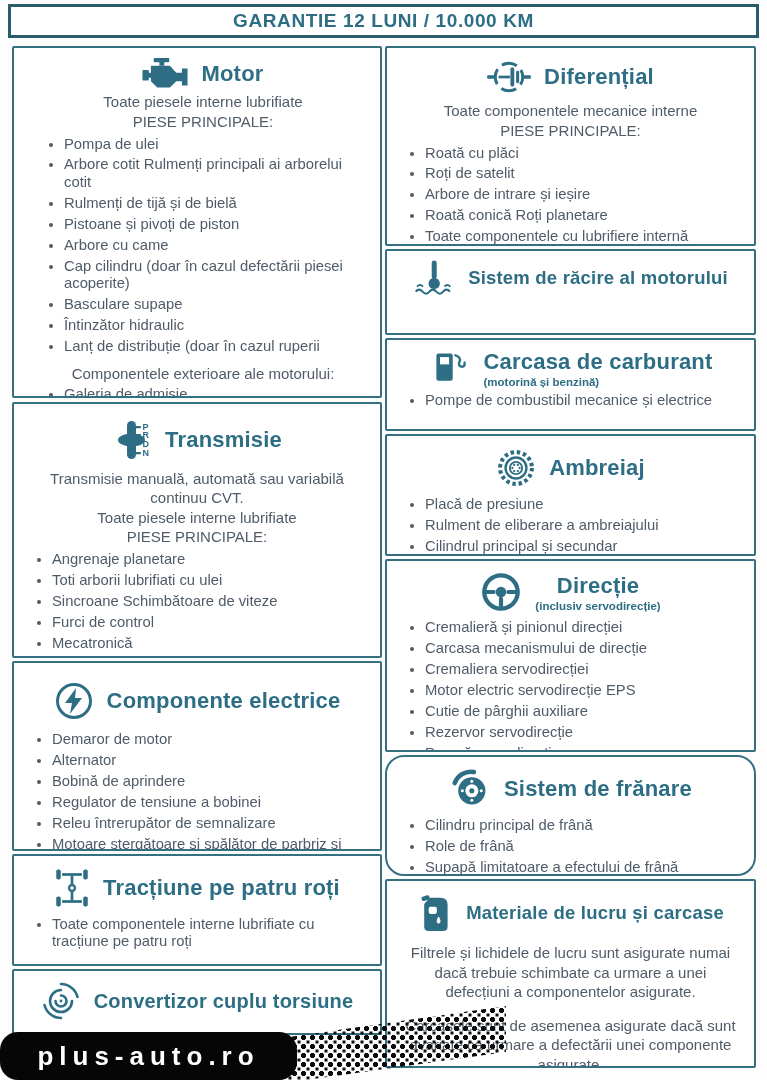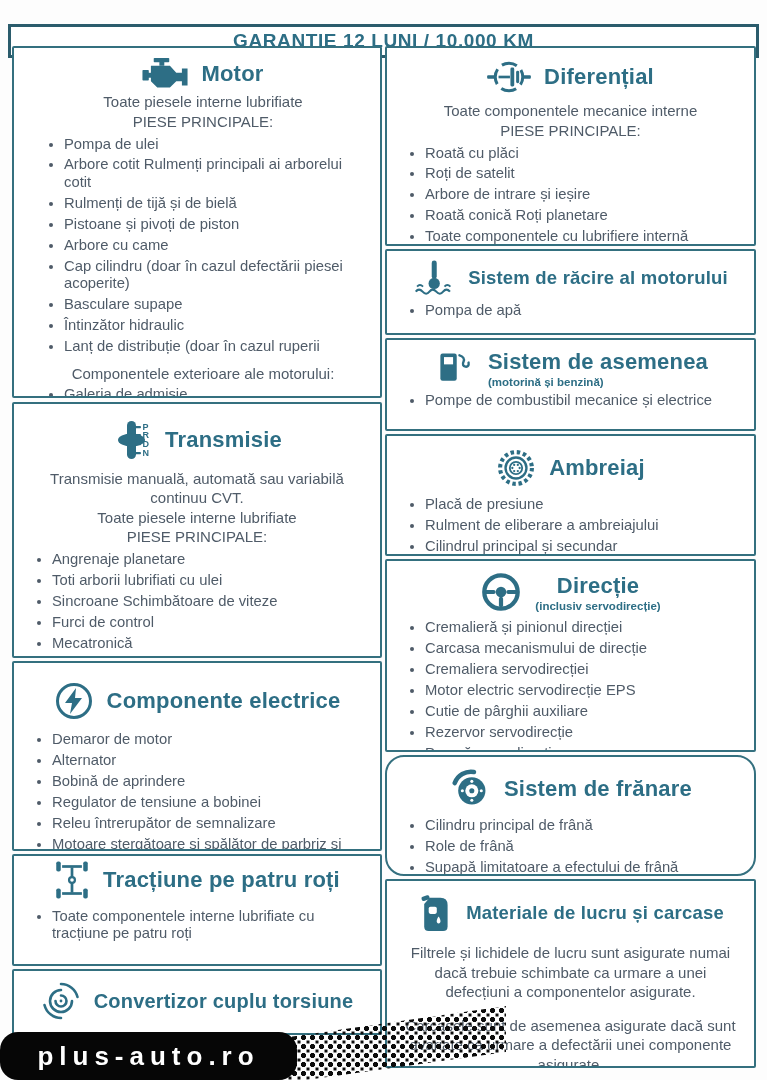--- a/index.html
+++ b/index.html
@@ -5,21 +5,21 @@
   :root{
     --teal:#2d6e85;
     --line:#34707f;
     --body:#4f5b68;
   }
   html,body{margin:0;padding:0;background:#e8e8e8;}
   .page{position:relative;width:767px;height:1080px;background:#fdfdfd;overflow:hidden;
         font-family:"Liberation Sans",sans-serif;color:var(--body);}
   .box{position:absolute;background:#fff;border:2px solid var(--line);border-radius:2px;
        box-sizing:border-box;padding:2px 8px;overflow:hidden;}
-  .title-bar{position:absolute;left:8px;top:24px;width:751px;height:34px;border:3px solid #2b5c6c;
+  .title-bar{position:absolute;left:8px;top:4px;width:751px;height:34px;border:3px solid #2b5c6c;
        box-sizing:border-box;display:flex;align-items:center;justify-content:center;background:#fff;}
   .title-bar span{color:var(--teal);font-weight:700;font-size:19px;letter-spacing:.6px;}
   .hdr{display:flex;align-items:center;justify-content:center;gap:13px;margin:8px 0 4px;}
   .hdr .ttl{color:var(--teal);font-weight:700;letter-spacing:.2px;}
   .t-xl{font-size:22px;} .t-lg{font-size:20px;} .t-md{font-size:18.5px;}
   .sub{color:var(--teal);font-weight:700;font-size:11.5px;margin-top:1px;}
   .cline{text-align:center;font-size:15px;line-height:1.25;margin:1px 6px;}
   ul{margin:4px 0 0 0;padding-left:30px;}
   li{font-size:14.8px;line-height:1.18;margin:0 0 3.5px 0;}
   .mid{ text-align:center;font-size:15px;margin:10px 0 1px;}
@@ -122,21 +122,21 @@
         <li>Demaror de motor</li>
         <li>Alternator</li>
         <li>Bobină de aprindere</li>
         <li>Regulator de tensiune a bobinei</li>
         <li>Releu întrerupător de semnalizare</li>
         <li>Motoare ștergătoare și spălător de parbriz și lunetă</li>
       </ul>
   </div>
 
   <div class="box" style="left:12px;top:854px;width:370px;height:112px;">
-    <div class="hdr" style="margin-top:2px;margin-bottom:8px;">
+    <div class="hdr" style="margin-top:10px;margin-bottom:8px;">
       <span class="icn">
         <svg width="36" height="40" viewBox="0 0 40 44" fill="#2d6e85">
           <rect x="2.5" y="1.5" width="5" height="11" rx="2"></rect>
             <rect x="32.5" y="1.5" width="5" height="11" rx="2"></rect>
           <rect x="2.5" y="31.5" width="5" height="11" rx="2"></rect>
             <rect x="32.5" y="31.5" width="5" height="11" rx="2"></rect>
           <rect x="9" y="5.5" width="22" height="3"></rect>
             <rect x="9" y="35.5" width="22" height="3"></rect>
           <rect x="18.5" y="8" width="3" height="28"></rect>
           <circle cx="20" cy="22" r="4.5"></circle>
@@ -196,36 +196,33 @@
         <svg width="42" height="37" viewBox="0 0 46 40" fill="#2d6e85">
           <rect x="20.5" y="1.5" width="5.5" height="20" rx="2.7"></rect>
           <circle cx="23.2" cy="26.5" r="6.2"></circle>
           <path d="M3 35.5q3.5-4.5 7.5 0t7.5 0t7.5 0t7.5 0t7.5 0" fill="none" stroke="#2d6e85" stroke-width="2.3"></path>
           <path d="M4.5 30q3-3.5 6.5 0" fill="none" stroke="#2d6e85" stroke-width="2.1"></path>
           <path d="M34.5 30q3-3.5 6.5 0" fill="none" stroke="#2d6e85" stroke-width="2.1"></path>
         </svg>
       </span>
       <span class="ttl t-md">Sistem de răcire al motorului</span>
     </div>
-    <ul>
-        <li>Pompa de apă</li>
-      </ul>
   </div>
 
   <div class="box" style="left:385px;top:338px;width:371px;height:93px;">
     <div class="hdr" style="margin-top:6px;margin-bottom:4px;">
       <span class="icn">
         <svg width="42" height="40" viewBox="0 0 44 44" fill="#2d6e85">
           <rect x="7" y="6" width="18" height="30" rx="2.5"></rect>
           <rect x="11" y="10" width="10" height="8" fill="#fff"></rect>
           <path d="M28 8c4 1 6 4 4.5 7c-1.5 3-.5 5 2 5.5c3 .5 4-1.5 3.5-4.5" fill="none" stroke="#2d6e85" stroke-width="2.6" stroke-linecap="round"></path>
         </svg>
       </span>
       <span style="display:flex;flex-direction:column;align-items:flex-start;">
-        <span class="ttl t-xl">Sistem de asemenea</span>
+        <span class="ttl t-xl">Carcasa de carburant</span>
         <span class="sub">(motorină și benzină)</span>
       </span>
     </div>
     <ul>
         <li>Pompe de combustibil mecanice și electrice</li>
       </ul>
   </div>
 
   <div class="box" style="left:385px;top:434px;width:371px;height:122px;">
     <div class="hdr" style="margin-top:10px;margin-bottom:8px;">

